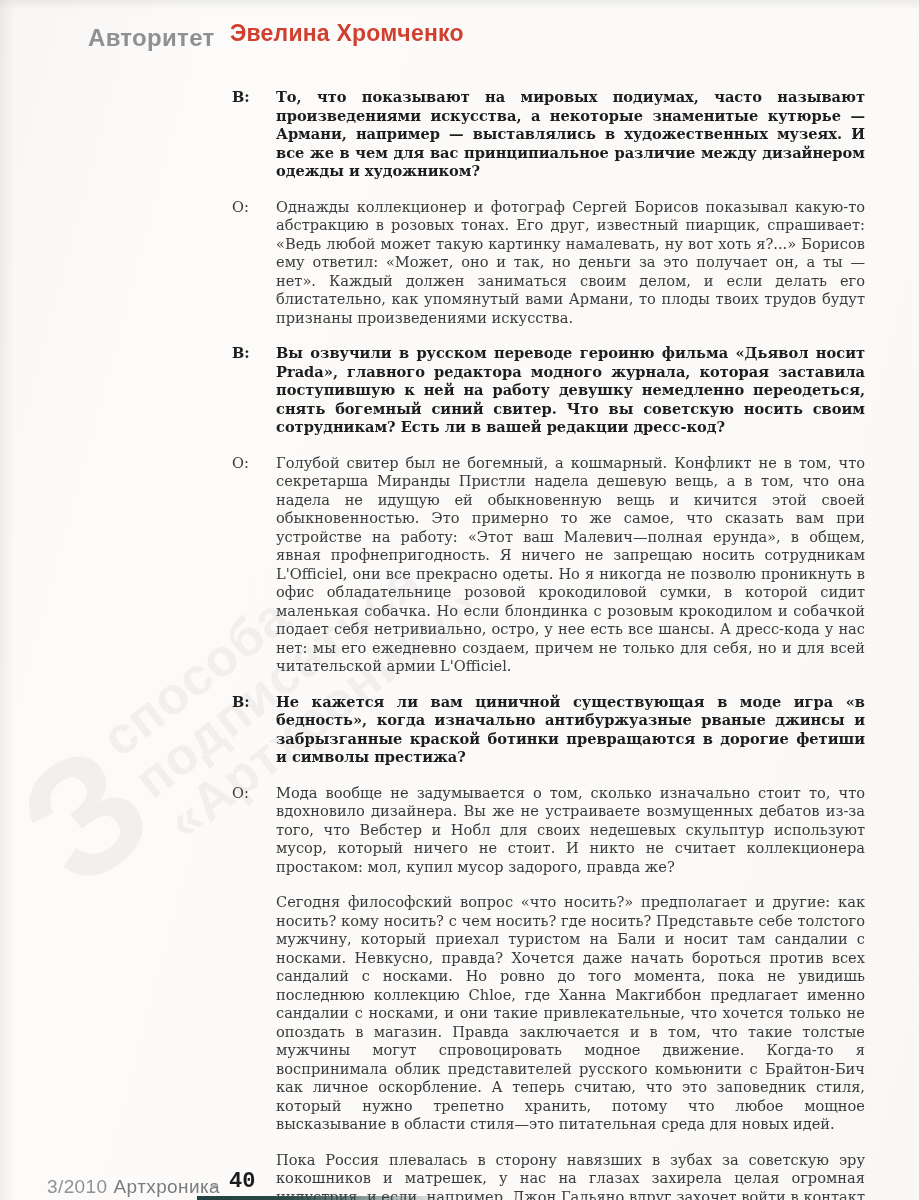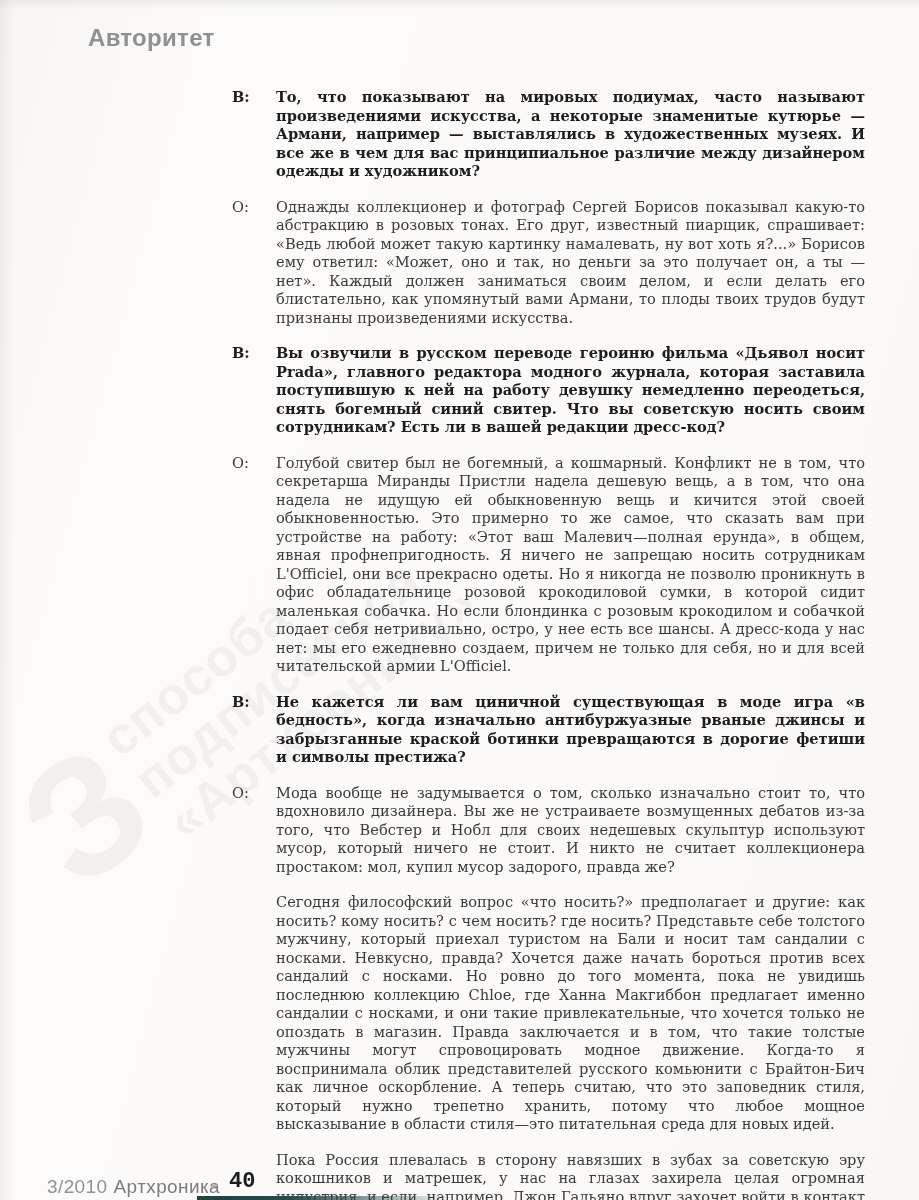--- a/index.html
+++ b/index.html
@@ -88,20 +88,21 @@
   }
 </style>
 </head>
 <body>
 
 <div class="page">
   <div class="edge-top"></div>
   <div class="edge-left"></div>
 
   <div class="header-section-label">Авторитет</div>
+  <div class="header-author">Эвелина Хромченко</div>
 
   <div class="watermark">
     <span class="wm-big">З</span>
     <div class="wm-line">способа</div>
     <div class="wm-line">подписаться</div>
     <div class="wm-line">«Артхронику»</div>
   </div>
 
   <div class="interview-body">
       <div class="qa-block question">

